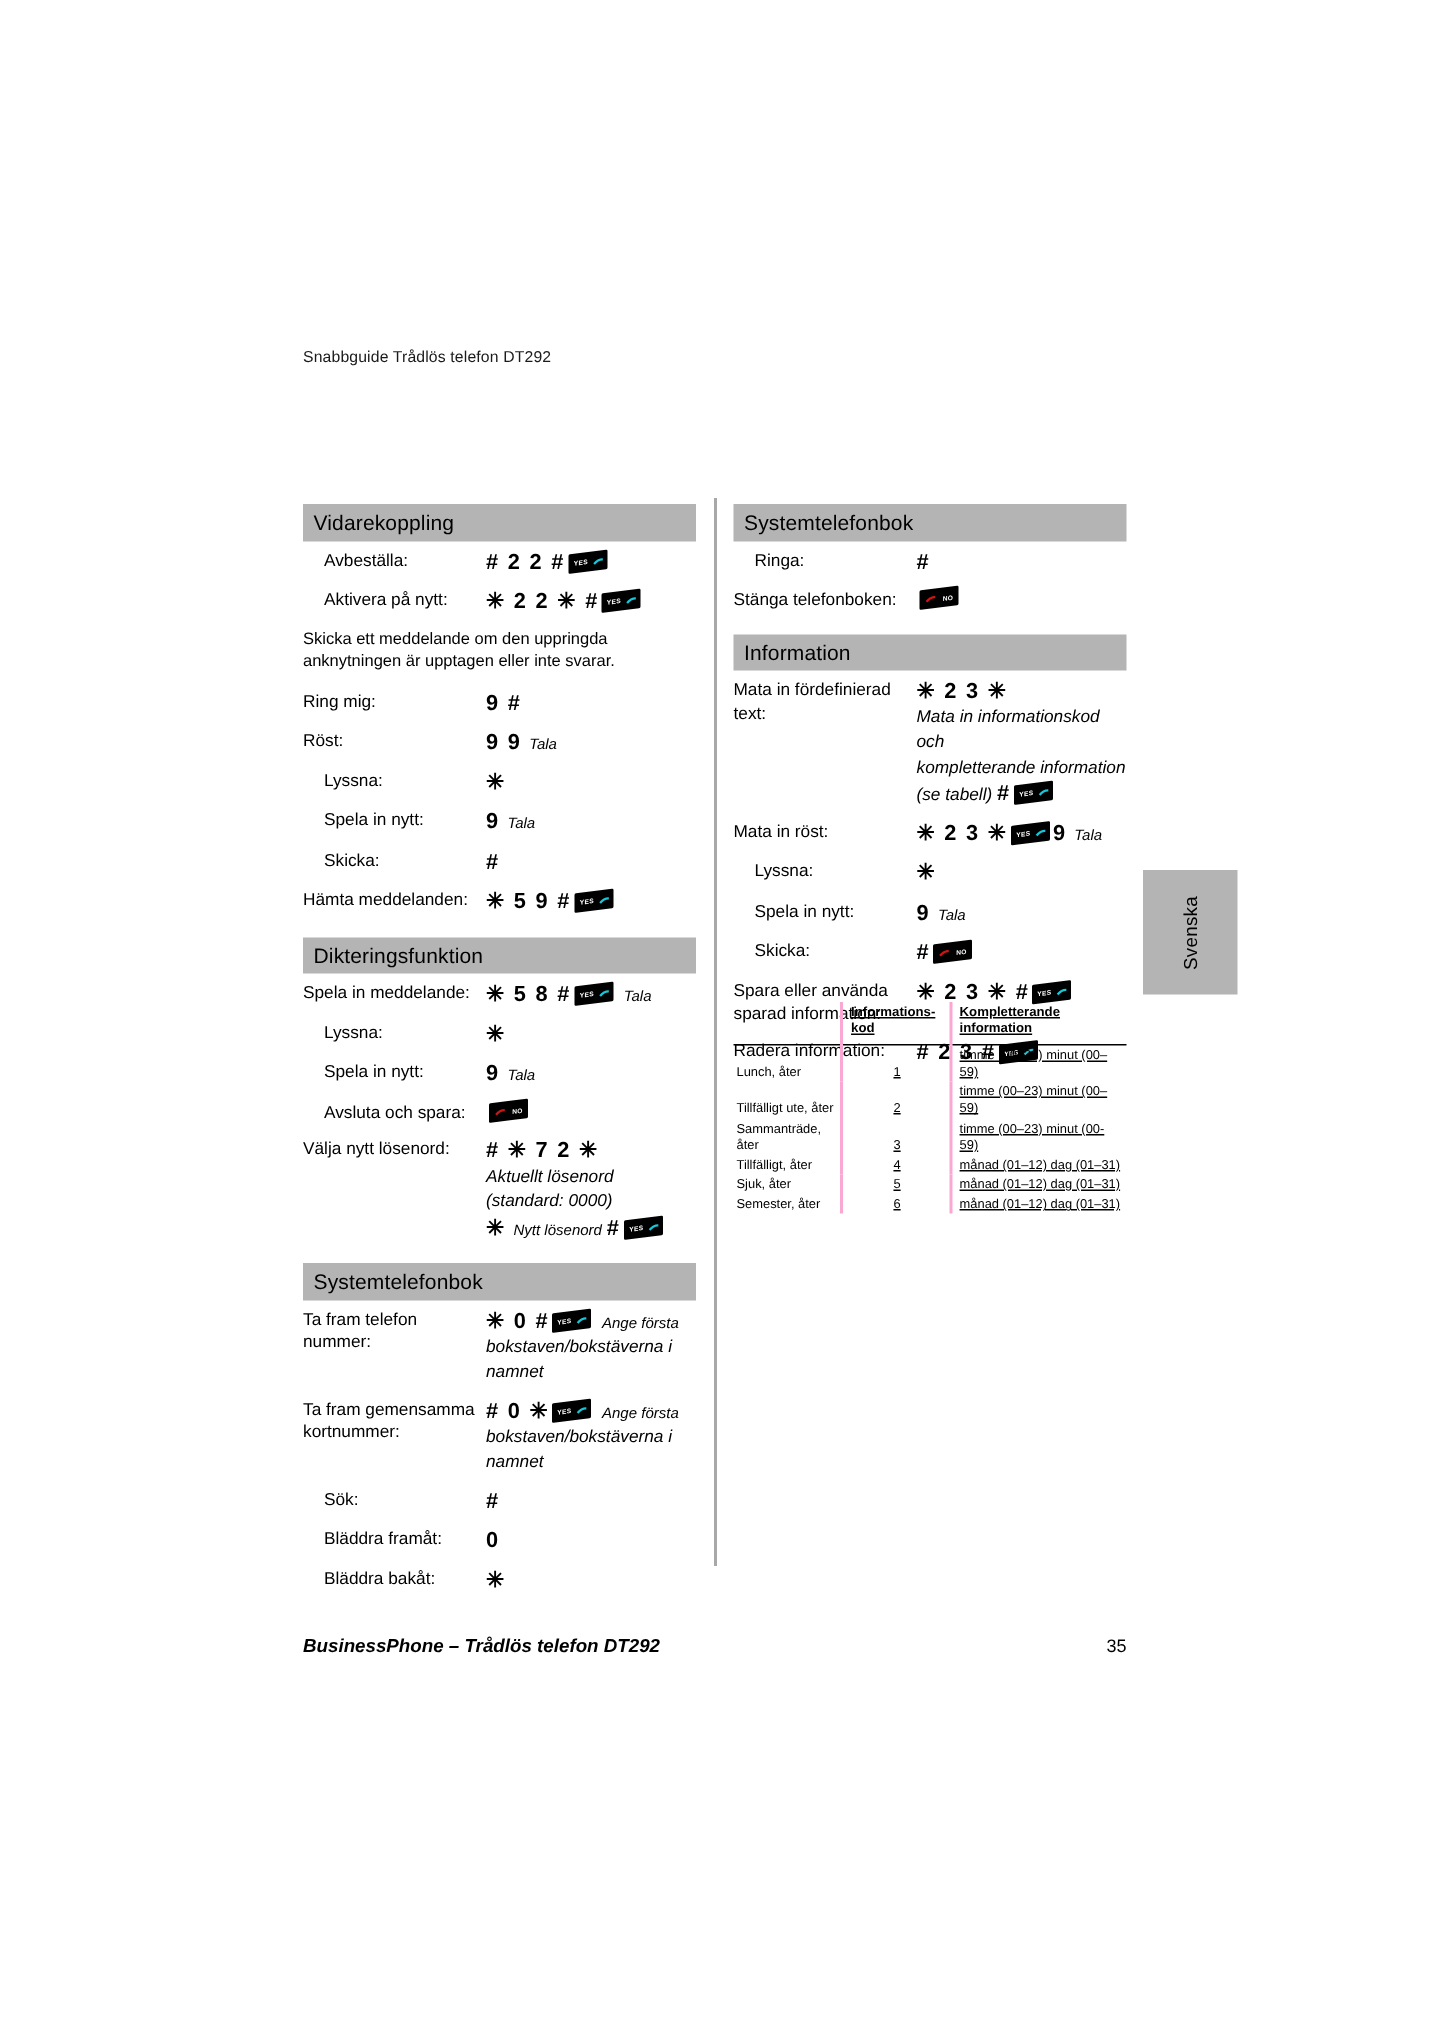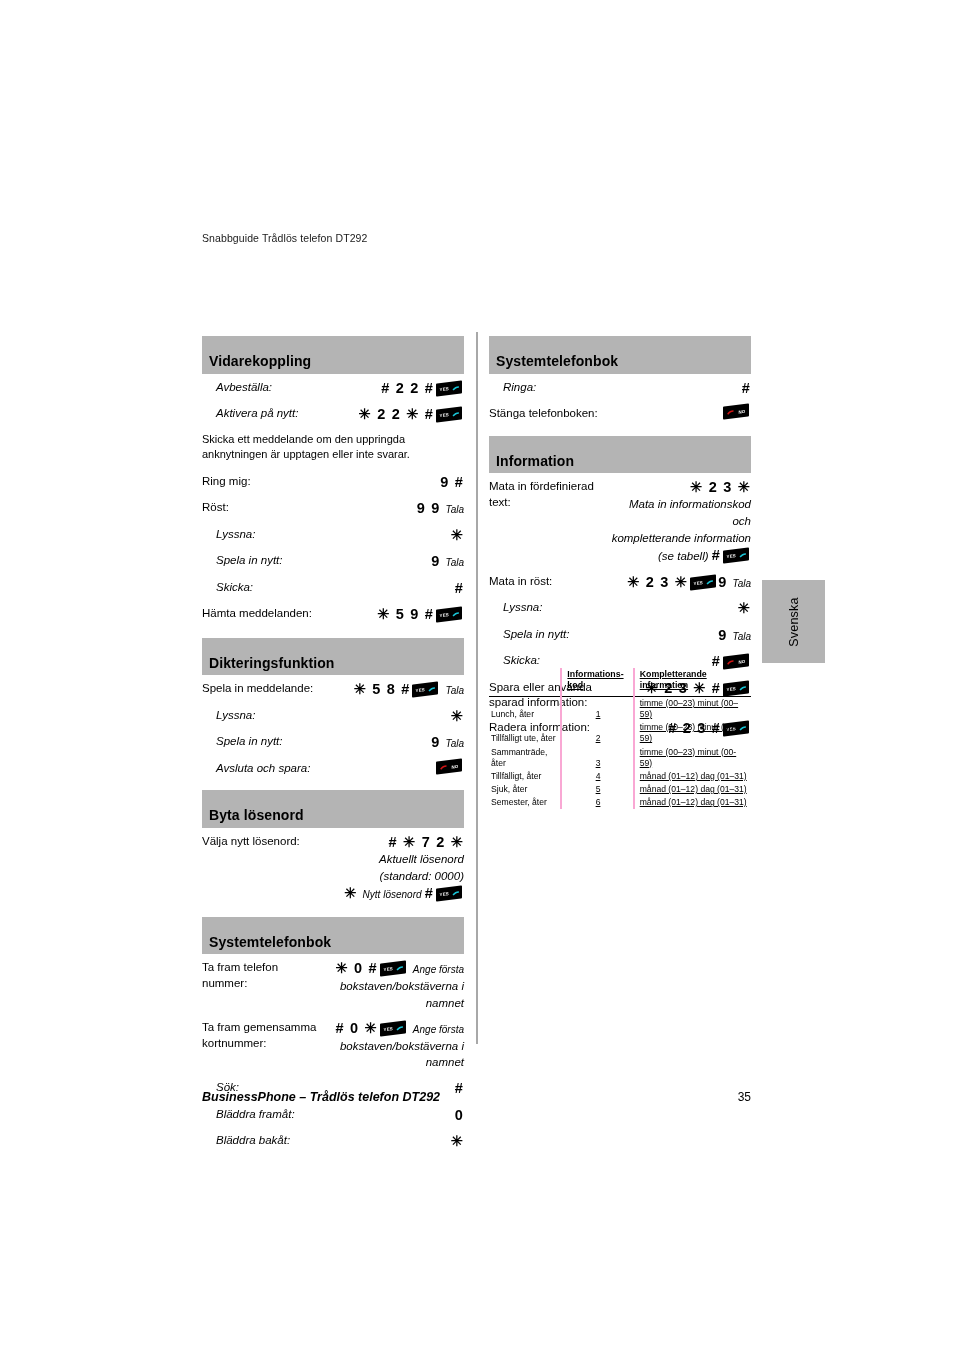--- a/index.html
+++ b/index.html
@@ -47,22 +47,22 @@
     top: 332px;
     width: 2px;
     height: 712px;
     background: #a8a8a8;
   }
 
   
   .sec-head {
     background: #b4b4b4;
     font-size: 14px;
-    font-weight: bold;
-    padding: 17px 0 3px 7px;
+    font-weight: normal;
+    padding: 4px 0 3px 7px;
     margin: 0 0 5px 0;
     line-height: 1.25;
     letter-spacing: 0.1px;
   }
   .sec-head.gap { margin-top: 14px; }
 
   
   .row {
     display: flex;
     align-items: flex-start;
@@ -71,31 +71,29 @@
   }
 
   .label {
     font-size: 11.5px;
     width: 122px;
     flex: 0 0 122px;
     color: #000;
     padding-top: 1px;
   }
   .label.ital {
-    font-style: italic;
     padding-left: 14px;
     width: 108px;
     flex: 0 0 108px;
   }
 
   .val {
     font-size: 11.5px;
     flex: 1 1 auto;
     padding-top: 0px;
-    text-align: right;
   }
 
   .code {
     font-weight: bold;
     font-size: 14.5px;
     letter-spacing: 1.2px;
     line-height: 1.25;
     white-space: nowrap;
   }
 
@@ -286,21 +284,20 @@
       <div class="label ital">Spela in nytt:</div>
       <div class="val"><span class="code">9</span><span class="note-inline">Tala</span></div>
     </div>
     <div class="row">
       <div class="label ital">Avsluta och spara:</div>
       <div class="val"><span class="key key-no"><span class="ktxt">NO</span><svg class="handset" viewBox="0 0 24 24">
               <path d="M3 15 C7 9 15 7 20 8 L20 12 C16 11 10 13 6 18 Z" fill="#d01414"></path>
             </svg></span></div>
     </div>
 
-    <div class="sec-head gap">Byta lösenord</div>
     <div class="row">
       <div class="label">Välja nytt lösenord:</div>
       <div class="val">
         <div class="code"># ✳ 7 2 ✳</div>
         <div class="note">Aktuellt lösenord</div>
         <div class="note">(standard: 0000)</div>
         <div><span class="code">✳</span><span class="note-inline">Nytt lösenord</span> <span class="code">#</span><span class="key key-yes"><span class="ktxt">YES</span><svg class="handset" viewBox="0 0 24 24">
                 <path d="M4 16 C8 10 16 8 21 9 L21 13 C17 12 11 14 7 19 Z" fill="#19c6d8"></path>
               </svg></span></div>
       </div>

